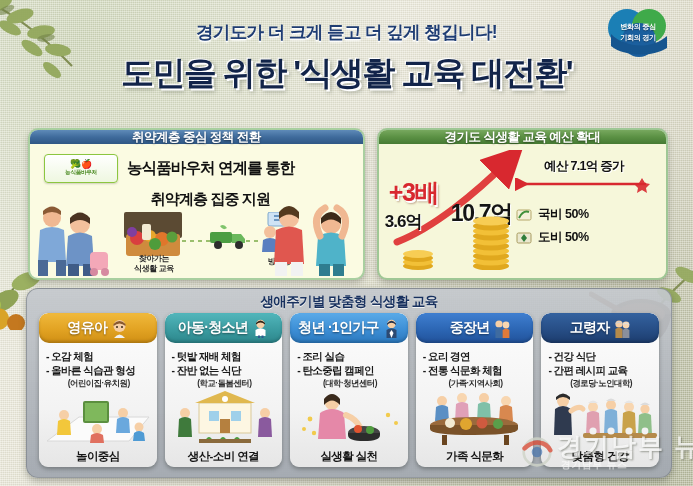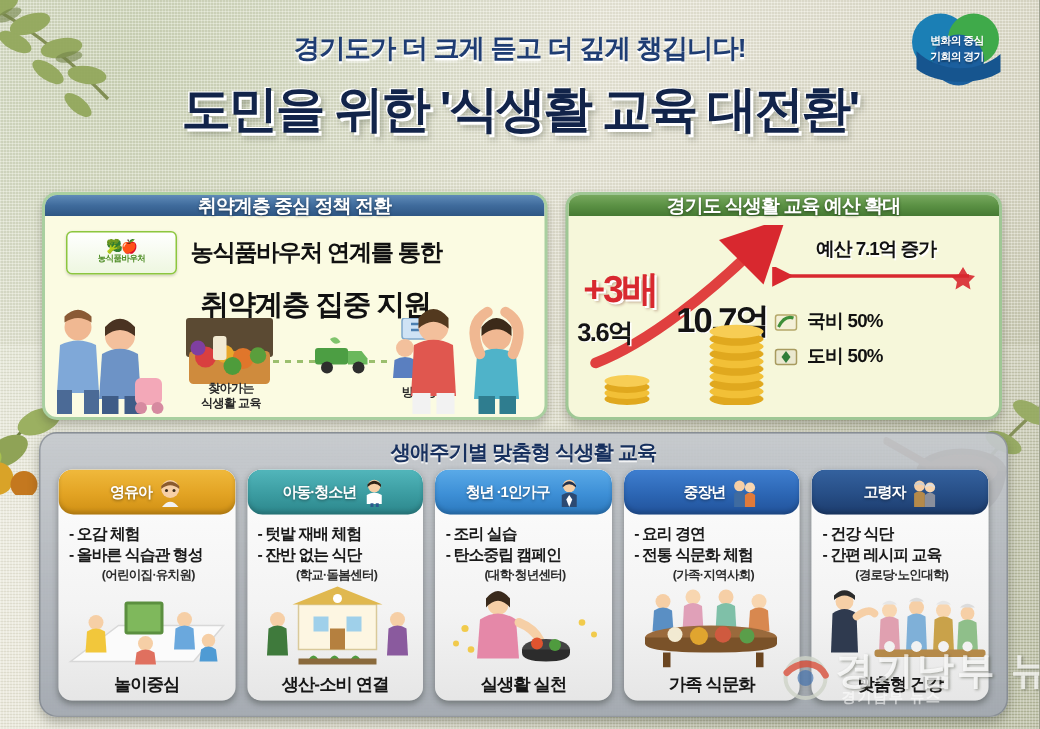--- a/index.html
+++ b/index.html
@@ -112,21 +112,21 @@
     display: flex; flex-direction: column; align-items: center; justify-content: center;
     box-shadow: 0 1px 2px rgba(0,0,0,.18);
     flex: none;
   }
   .voucher-badge .vb-icons { font-size: 9px; line-height: 9px; letter-spacing: -1px; }
   .voucher-badge .vb-label { font-size: 5.6px; font-weight: 700; color: #4a8a21; letter-spacing: -0.3px; }
   .lp-line1 { font-size: 15.5px; font-weight: 700; letter-spacing: -0.9px; color: #111; }
   .lp-line2 {
     position: absolute; left: 0; right: 0; top: 46px;
     text-align: center;
-    font-size: 19px; font-weight: 700; letter-spacing: -0.9px; color: #111; margin-left: 28px;
+    font-size: 15px; font-weight: 700; letter-spacing: -0.9px; color: #111; margin-left: 28px;
   }
   .people-left  { position: absolute; left: 2px; top: 58px; width: 78px; height: 74px; }
   .people-right { position: absolute; right: 4px; top: 54px; width: 96px; height: 78px; }
   .food-box { position: absolute; left: 92px; top: 66px; width: 62px; height: 48px; }
   .truck    { position: absolute; left: 178px; top: 80px; width: 40px; height: 26px; }
   .cons-pair{ position: absolute; left: 228px; top: 68px; width: 44px; height: 40px; }
   .cap-a {
     position: absolute; left: 82px; top: 110px; width: 84px; text-align: center;
     font-size: 8px; font-weight: 700; color: #2a2a2a; line-height: 10px; letter-spacing: -0.4px;
   }
@@ -195,21 +195,21 @@
     background: linear-gradient(180deg,#fdfdfd 0%, #f3f3f3 62%, #e6e6e6 100%);
     box-shadow: 0 2px 4px rgba(40,45,40,.40);
     overflow: hidden;
     position: relative;
     display: flex; flex-direction: column;
   }
   .card-head {
     height: 30px;
     border-radius: 9px 9px 10px 10px;
     display: flex; align-items: center; justify-content: center; gap: 4px;
-    color: #fff; font-size: 10px; font-weight: 700; letter-spacing: -0.7px;
+    color: #fff; font-size: 14px; font-weight: 700; letter-spacing: -0.7px;
     text-shadow: 0 1px 2px rgba(0,0,0,.45);
     box-shadow: inset 0 -2px 3px rgba(0,0,0,.18);
   }
   .card-head .mini-ico { width: 17px; height: 19px; flex: none; }
   .card-body { flex: 1; position: relative; padding: 6px 5px 0 7px; }
   .bullet {
     font-size: 10.5px; font-weight: 700; color: #1a1a1a;
     letter-spacing: -0.6px; line-height: 14px; white-space: nowrap;
   }
   .sub-note {

